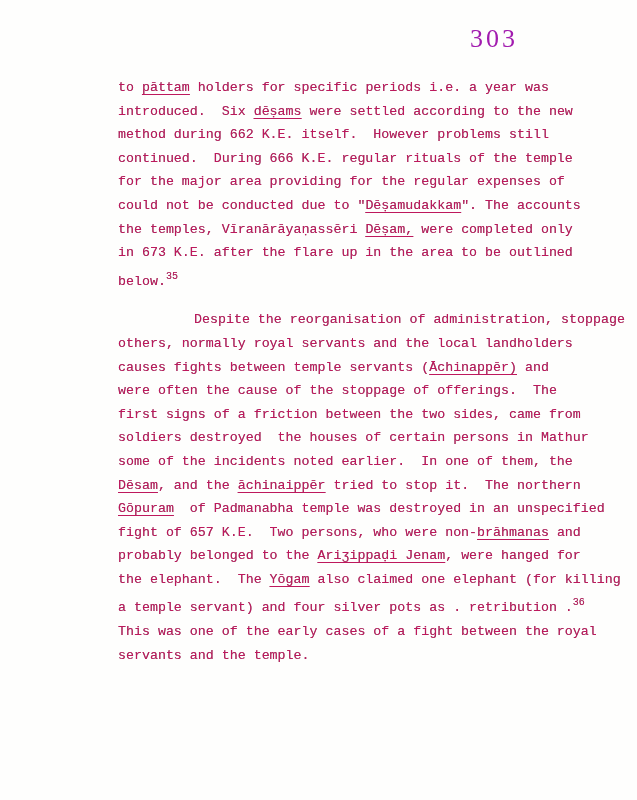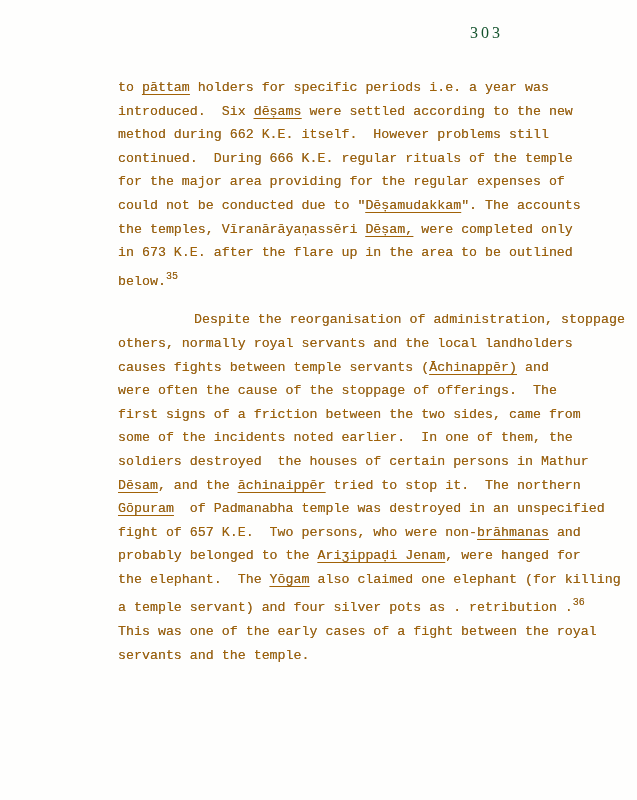--- a/index.html
+++ b/index.html
@@ -14,32 +14,32 @@
     background: #fefefdf;
     background: #fefefd;
     overflow: hidden;
     font-family: "Liberation Mono", "DejaVu Sans Mono", monospace;
   }
   .page-number {
     position: absolute;
     left: 470px;
     top: 24px;
     font-family: "Liberation Serif", "DejaVu Serif", serif;
-    font-size: 16px;
+    font-size: 26px;
     letter-spacing: 3px;
-    color: #14532d;
+    color: #a21caf;
   }
   .text-block {
     position: absolute;
     left: 118px;
     top: 76px;
     width: 476px;
     font-size: 13.3px;
     line-height: 23.6px;
-    color: #a16207;
+    color: #be185d;
     text-shadow: 0 0 0.5px rgba(50,46,41,0.55);
   }
   .para { margin: 0; }
   .para.indent { margin-top: 15px; }
   .para.indent .line:first-child { padding-left: 76px; }
   .line { white-space: pre; }
   .u {
     text-decoration: underline;
     text-underline-offset: 3px;
     text-decoration-thickness: 1px;
@@ -66,22 +66,22 @@
         <div class="line"><span>the temples, Vīranārāyaṇassēri </span><span class="u">Dēṣam,</span><span> were completed only</span></div>
         <div class="line"><span>in 673 K.E. after the flare up in the area to be outlined</span></div>
         <div class="line"><span>below.</span><span class="sup">35</span></div>
       </div>
       <div class="para indent">
         <div class="line"><span>Despite the reorganisation of administration, stoppage</span></div>
         <div class="line"><span>others, normally royal servants and the local landholders</span></div>
         <div class="line"><span>causes fights between temple servants (</span><span class="u">Āchinappēr)</span><span> and</span></div>
         <div class="line"><span>were often the cause of the stoppage of offerings.  The</span></div>
         <div class="line"><span>first signs of a friction between the two sides, came from</span></div>
+        <div class="line"><span>soldiers destroyed  the houses of certain persons in Mathur</span></div>
         <div class="line"><span>some of the incidents noted earlier.  In one of them, the</span></div>
-        <div class="line"><span>soldiers destroyed  the houses of certain persons in Mathur</span></div>
         <div class="line"><span class="u">Dēsam</span><span>, and the </span><span class="u">āchinaippēr</span><span> tried to stop it.  The northern</span></div>
         <div class="line"><span class="u">Gōpuram</span><span>  of Padmanabha temple was destroyed in an unspecified</span></div>
         <div class="line"><span>fight of 657 K.E.  Two persons, who were non-</span><span class="u">brāhmanas</span><span> and</span></div>
         <div class="line"><span>probably belonged to the </span><span class="u">Ariʒippaḍi Jenam</span><span>, were hanged for</span></div>
         <div class="line"><span>the elephant.  The </span><span class="u">Yōgam</span><span> also claimed one elephant (for killing</span></div>
         <div class="line"><span>a temple servant) and four silver pots as . retribution .</span><span class="sup">36</span></div>
         <div class="line"><span>This was one of the early cases of a fight between the royal</span></div>
         <div class="line"><span>servants and the temple.</span></div>
       </div>
     </div>

